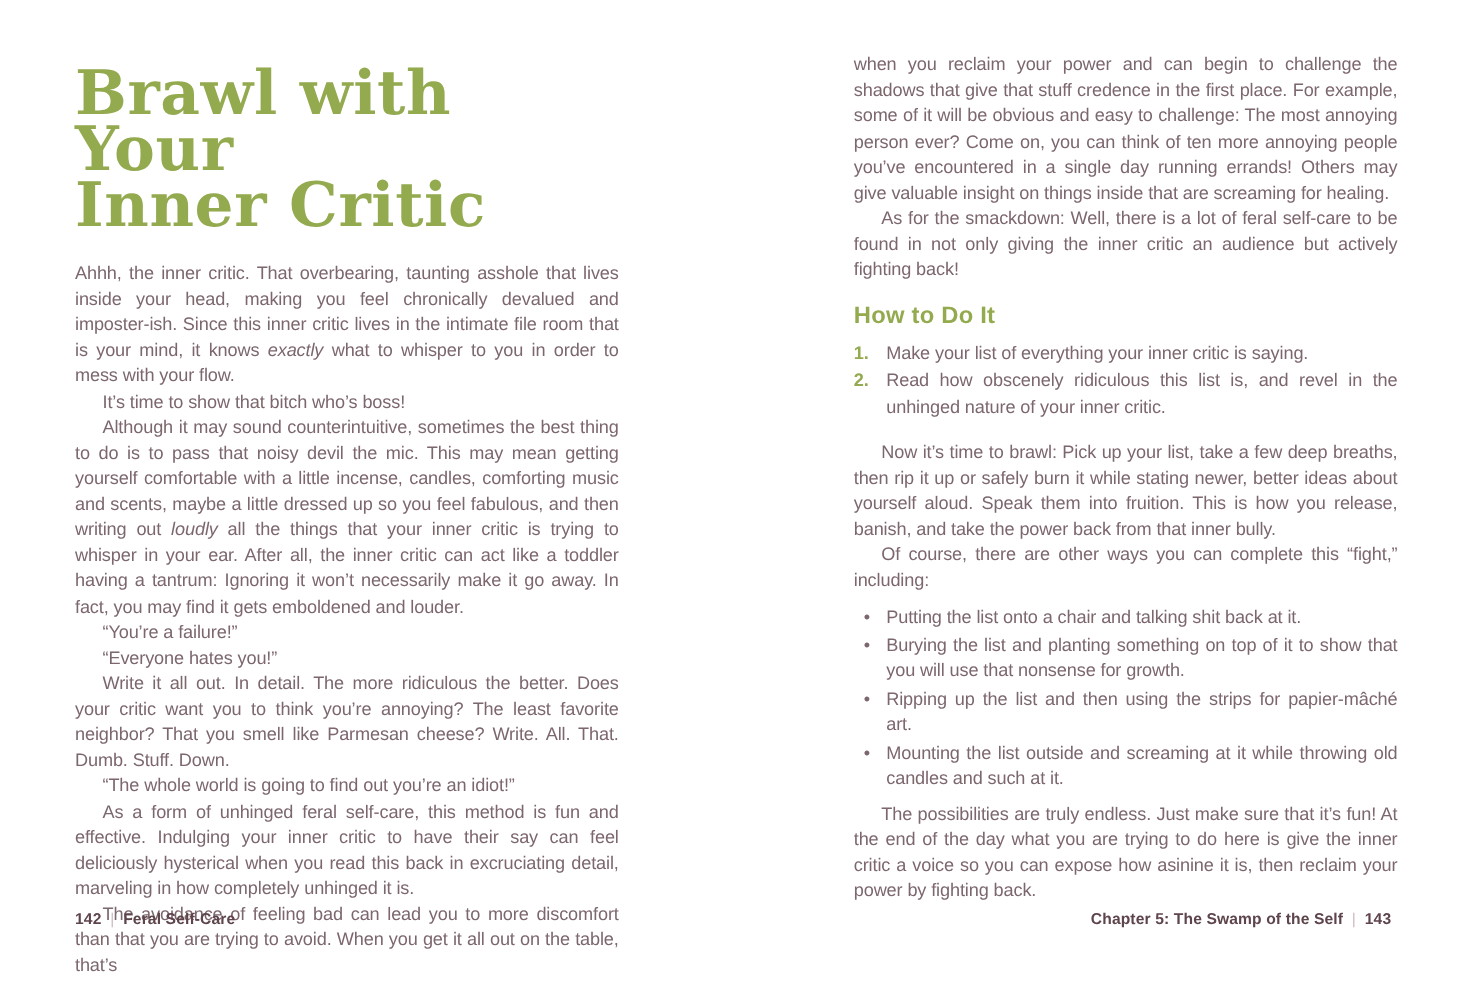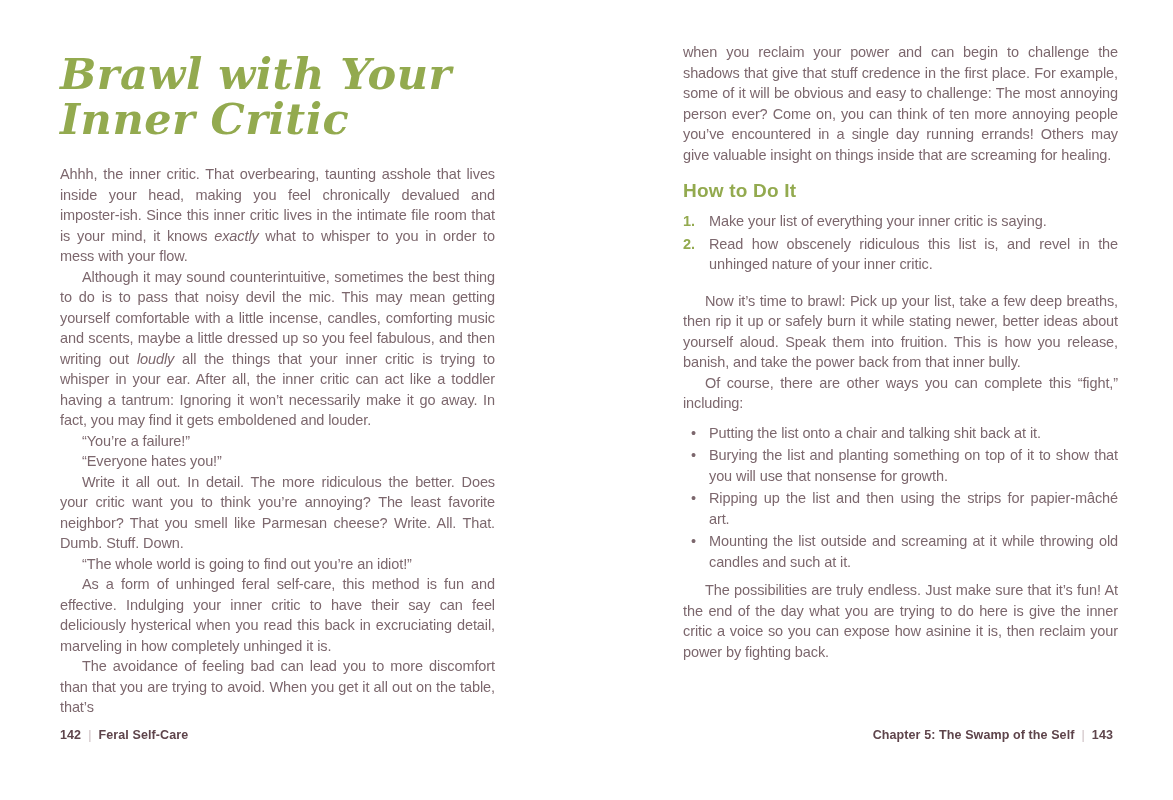--- a/index.html
+++ b/index.html
@@ -16,23 +16,22 @@
     background:#ffffff;
     font-family:"Liberation Sans", sans-serif;
     overflow:hidden;
   }
   .col{position:absolute;width:435px;}
   .col-left{left:60px;top:46px;}
   .col-right{left:683px;top:42px;}
   .chapter-title{
     margin:6px 0 22px 0;
     font-family:"DejaVu Serif", serif;
-    font-style:italic;
     font-weight:700;
-    font-size:43px;
+    font-size:49px;
     line-height:45px;
     color:var(--green);
     letter-spacing:0.5px;
   }
   p.body{
     margin:0;
     font-size:14.5px;
     line-height:20.5px;
     text-align:justify;
     color:var(--body);
@@ -92,34 +91,36 @@
 </head>
 <body>
 
 <div class="spread">
 
   <div class="col col-left">
     <h1 class="chapter-title"><span>Brawl with Your</span><br><span>Inner Critic</span></h1>
 
     <p class="body"><span>Ahhh, the inner critic. That overbearing, taunting asshole that lives inside your head, making you feel chronically devalued and imposter-ish. Since this inner critic lives in the intimate file room that is your mind, it knows </span><span class="italic">exactly</span><span> what to whisper to you in order to mess with your flow.</span></p>
 
+    <p class="body indent">It’s time to show that bitch who’s boss!</p>
 
     <p class="body indent"><span>Although it may sound counterintuitive, sometimes the best thing to do is to pass that noisy devil the mic. This may mean getting yourself comfortable with a little incense, candles, comforting music and scents, maybe a little dressed up so you feel fabulous, and then writing out </span><span class="italic">loudly</span><span> all the things that your inner critic is trying to whisper in your ear. After all, the inner critic can act like a toddler having a tantrum: Ignoring it won’t necessarily make it go away. In fact, you may find it gets emboldened and louder.</span></p>
 
     <p class="body indent">“You’re a failure!”</p>
     <p class="body indent">“Everyone hates you!”</p>
     <p class="body indent">Write it all out. In detail. The more ridiculous the better. Does your critic want you to think you’re annoying? The least favorite neighbor? That you smell like Parmesan cheese? Write. All. That. Dumb. Stuff. Down.</p>
 
     <p class="body indent">“The whole world is going to find out you’re an idiot!”</p>
     <p class="body indent">As a form of unhinged feral self-care, this method is fun and effective. Indulging your inner critic to have their say can feel deliciously hysterical when you read this back in excruciating detail, marveling in how completely unhinged it is.</p>
     <p class="body indent">The avoidance of feeling bad can lead you to more discomfort than that you are trying to avoid. When you get it all out on the table, that’s</p>
   </div>
 
   <div class="col col-right">
     <p class="body">when you reclaim your power and can begin to challenge the shadows that give that stuff credence in the first place. For example, some of it will be obvious and easy to challenge: The most annoying person ever? Come on, you can think of ten more annoying people you’ve encountered in a single day running errands! Others may give valuable insight on things inside that are screaming for healing.</p>
+    <p class="body indent">As for the smackdown: Well, there is a lot of feral self-care to be found in not only giving the inner critic an audience but actively fighting back!</p>
 
     <h2 class="section-heading">How to Do It</h2>
 
     <div class="steps">
       <div class="step">
         <span class="step-num">1.</span>
         <span class="step-text">Make your list of everything your inner critic is saying.</span>
       </div>
       <div class="step">
         <span class="step-num">2.</span>

